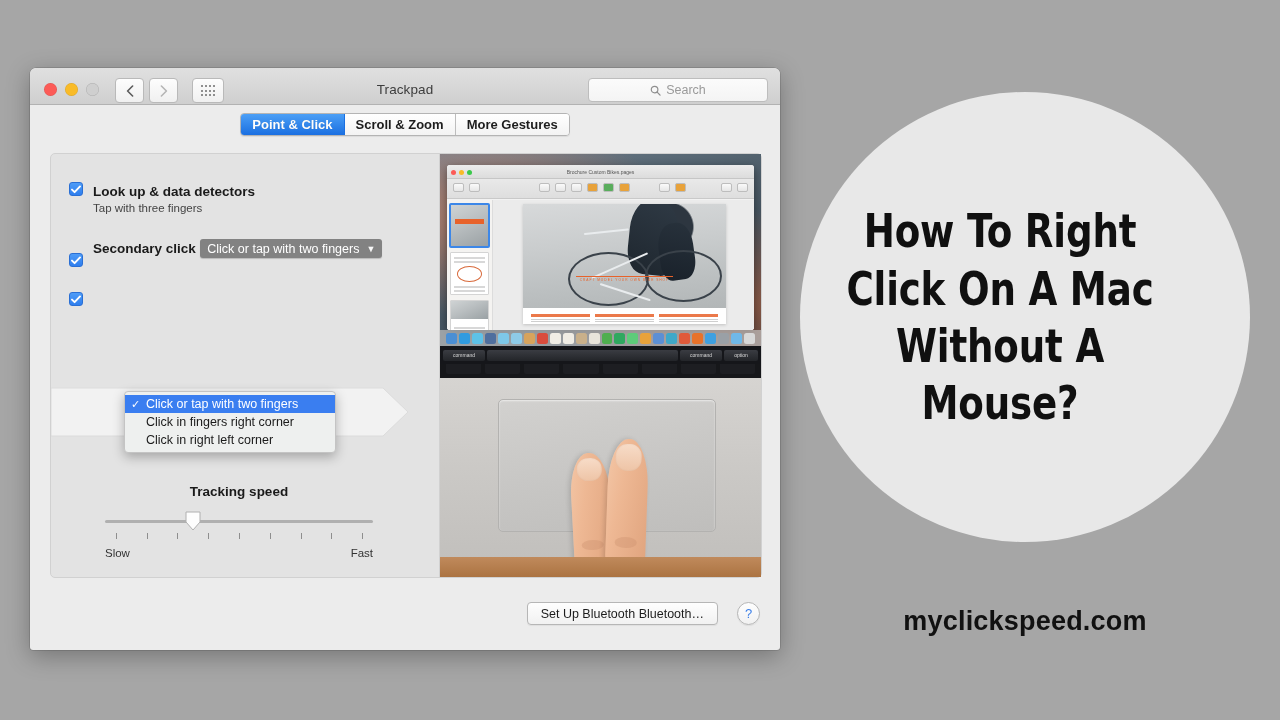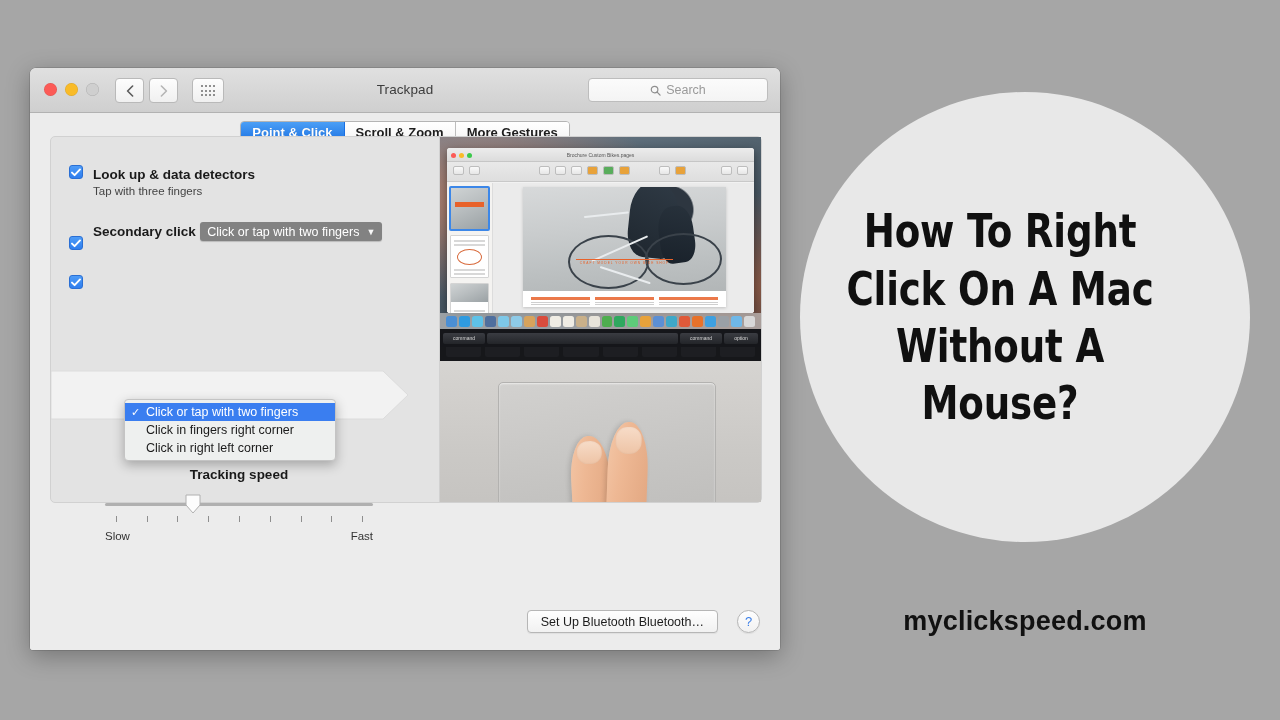--- a/index.html
+++ b/index.html
@@ -16,21 +16,21 @@
   
   .window {
     position: absolute; left: 30px; top: 68px;
     width: 750px; height: 582px;
     background: #ececec;
     border-radius: 6px 6px 3px 3px;
     box-shadow: 0 6px 24px rgba(0,0,0,0.30), 0 0 0 0.5px rgba(0,0,0,0.22);
     overflow: hidden;
   }
   .titlebar {
-    position: relative; height: 45px;
+    position: relative; height: 37px;
     background: linear-gradient(#e0e0e0, #cfcfcf);
     border-bottom: 1px solid #b2b2b2;
   }
   .traffic { position: absolute; left: 14px; top: 15px; display: flex; gap: 8px; }
   .light { width: 13px; height: 13px; border-radius: 50%; }
   .light.red { background: #fc5b57; box-shadow: inset 0 0 0 0.5px rgba(0,0,0,.12); }
   .light.yellow { background: #f9bb28; box-shadow: inset 0 0 0 0.5px rgba(0,0,0,.12); }
   .light.green { background: #cfcfcf; box-shadow: inset 0 0 0 0.5px rgba(0,0,0,.16); }
 
   .navgroup { position: absolute; left: 85px; top: 10px; display: flex; gap: 5px; }
@@ -87,22 +87,22 @@
   }
   .tab:last-child { border-right: none; }
   .tab.active {
     background: linear-gradient(#4b9ff6, #1a6fe1);
     color: #fff;
     text-shadow: 0 -0.5px 0 rgba(0,0,0,.25);
     border-right-color: #1a6fe1;
   }
 
   .panel {
-    position: absolute; left: 20px; top: 23px;
-    width: 712px; height: 367px;
+    position: absolute; left: 20px; top: 48px;
+    width: 712px; height: 425px;
     background: #e3e3e3;
     border: 1px solid #d1d1d1;
     border-radius: 5px;
   }
 
   
   .opts { position: absolute; left: 0; top: 0; width: 376px; height: 100%; }
 
   .optrow { position: absolute; display: flex; align-items: flex-start; }
   .cb {

